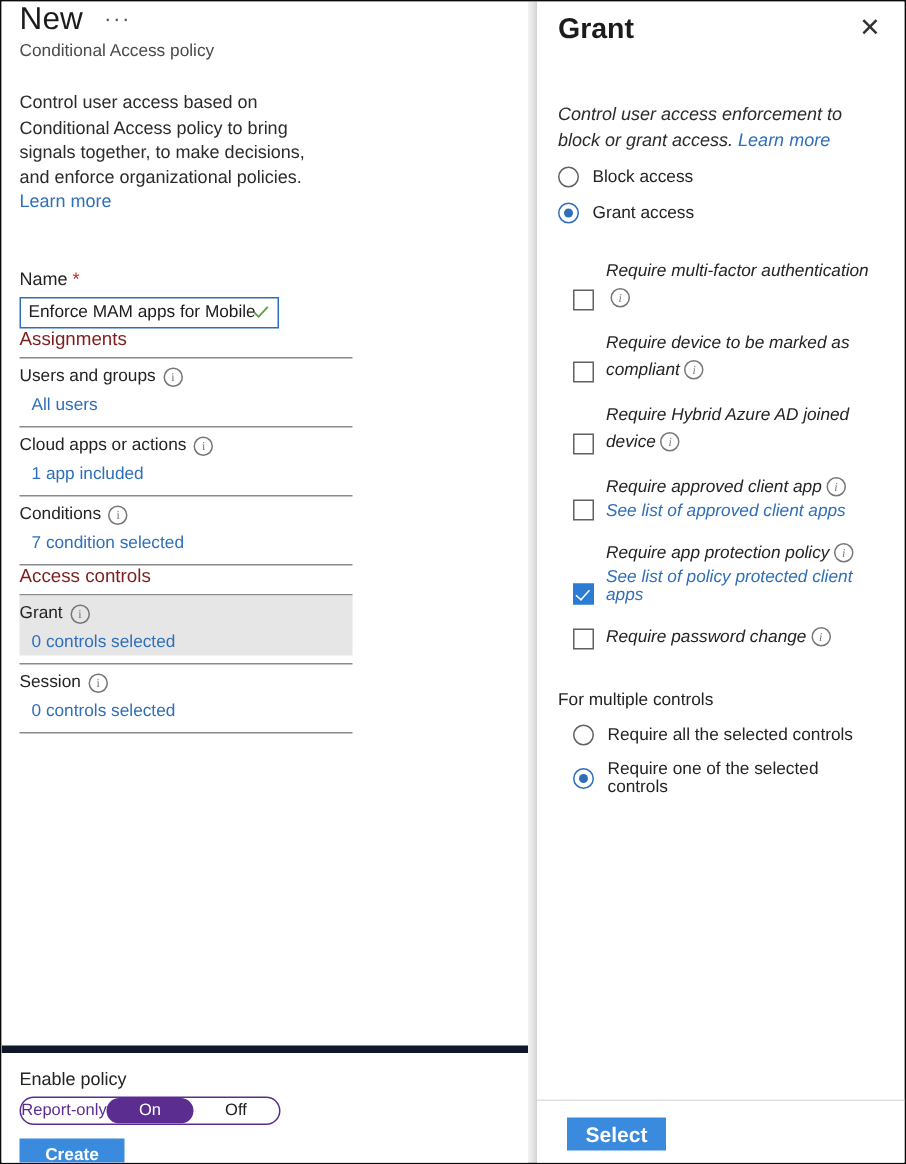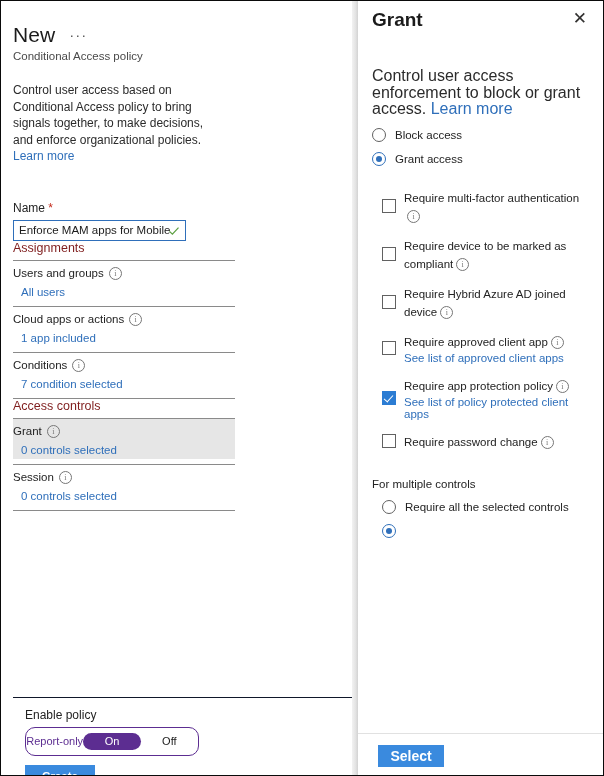--- a/index.html
+++ b/index.html
@@ -35,21 +35,20 @@
     left: 0; top: 0; right: 0;
     bottom: 80px;
     padding: 0 12px;
     box-sizing: border-box;
     overflow: hidden;
   }
   .blade-title-row {
     display: flex;
     align-items: center;
     gap: 14px;
-    margin-top: 22px;
   }
   .blade-title {
     font-size: 21px;
     color: #1b1b1b;
     font-weight: 400;
     letter-spacing: 0.1px;
   }
   .ellipsis-menu {
     font-size: 15px;
     color: #5a5a5a;
@@ -151,36 +150,36 @@
     line-height: 11px;
     text-align: center;
     font-family: "Liberation Serif", serif;
     cursor: pointer;
     flex: none;
   }
 
   
   #left-footer {
     position: absolute;
-    left: 12px; bottom: 0;
+    left: 0; bottom: 0;
     width: 351px;
     height: 80px;
     background: #ffffff;
-    border-top: 1px solid #0f172a;
+    border-top: 5px solid #0f172a;
     box-sizing: border-box;
     padding: 10px 12px 0 12px;
   }
   .enable-label {
     font-size: 12px;
     color: #232323;
   }
   .pivot-toggle {
     margin-top: 5px;
     width: 174px;
-    height: 29px;
+    height: 19px;
     border: 1px solid #5c2d91;
     border-radius: 10px;
     display: flex;
     align-items: center;
     box-sizing: border-box;
     overflow: hidden;
   }
   .pivot-opt {
     flex: 1;
     text-align: center;
@@ -249,25 +248,26 @@
   }
   .close-x {
     font-size: 17px;
     color: #323130;
     line-height: 20px;
     cursor: pointer;
     padding: 0 2px;
     font-weight: 300;
   }
   .panel-desc {
-    font-size: 16px;
+    font-size: 12px;
     color: #2b2b2b;
     line-height: 16.5px;
     margin-top: 37px;
     width: 214px;
+    font-style: italic;
   }
 
   .radio-row {
     display: flex;
     align-items: center;
     gap: 9px;
     margin-top: 10px;
     cursor: pointer;
   }
   .radio {
@@ -289,23 +289,24 @@
     background: #2f6fba;
   }
   .radio-label {
     font-size: 11.5px;
     color: #232323;
   }
 
   .check-list { margin-top: 22px; padding-left: 10px; }
   .check-row {
     display: flex;
-    align-items: center;
+    align-items: flex-end;
     gap: 8px;
     margin-bottom: 12px;
+    font-style: italic;
   }
   .checkbox {
     width: 14px; height: 14px;
     border: 1.2px solid #616161;
     box-sizing: border-box;
     flex: none;
     margin-top: 1px;
     background: #fff;
     position: relative;
     cursor: pointer;
@@ -548,20 +549,21 @@
       </div>
 
       <div class="multi-head">For multiple controls</div>
       <div class="multi-list">
         <div class="radio-row">
           <span class="radio"></span>
           <span class="radio-label">Require all the selected controls</span>
         </div>
         <div class="radio-row">
           <span class="radio checked"></span>
+          <span class="radio-label">Require one of the selected controls</span>
         </div>
       </div>
 
     </div>
 
     <div id="right-footer">
       <button class="select-btn">Select</button>
     </div>
   </div>
 

